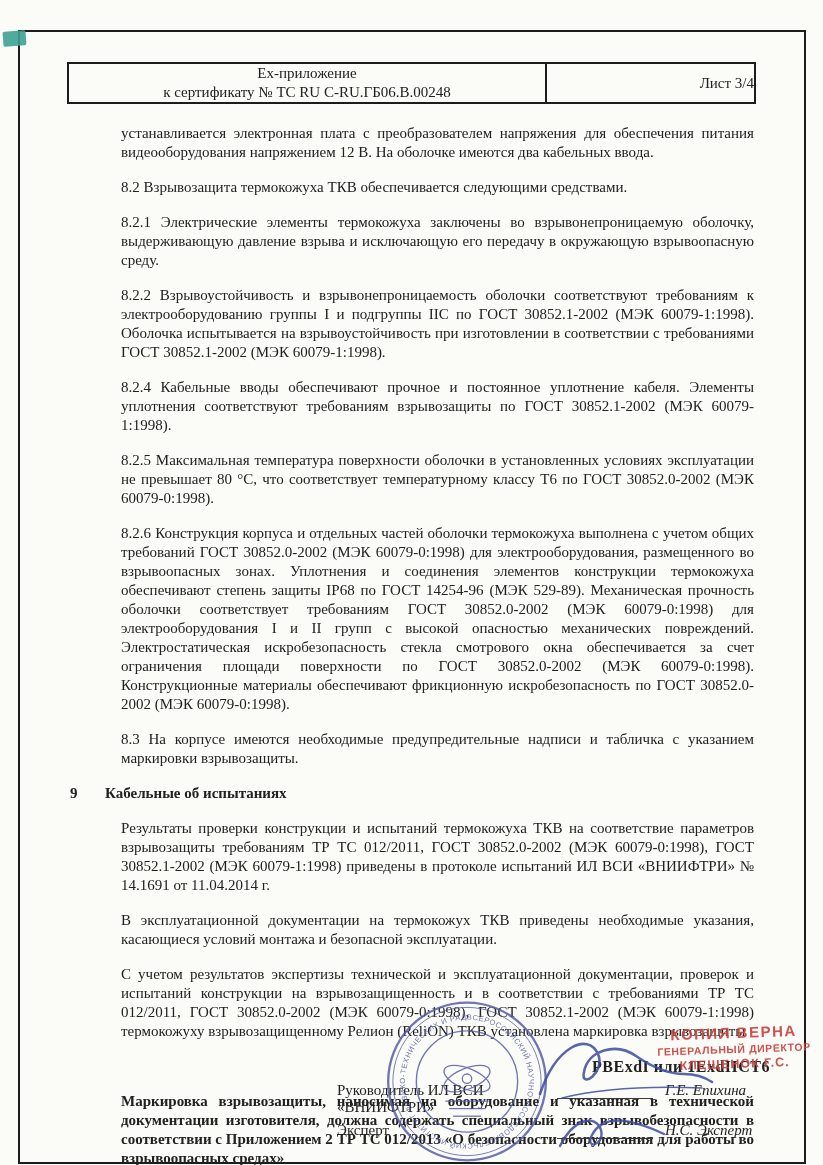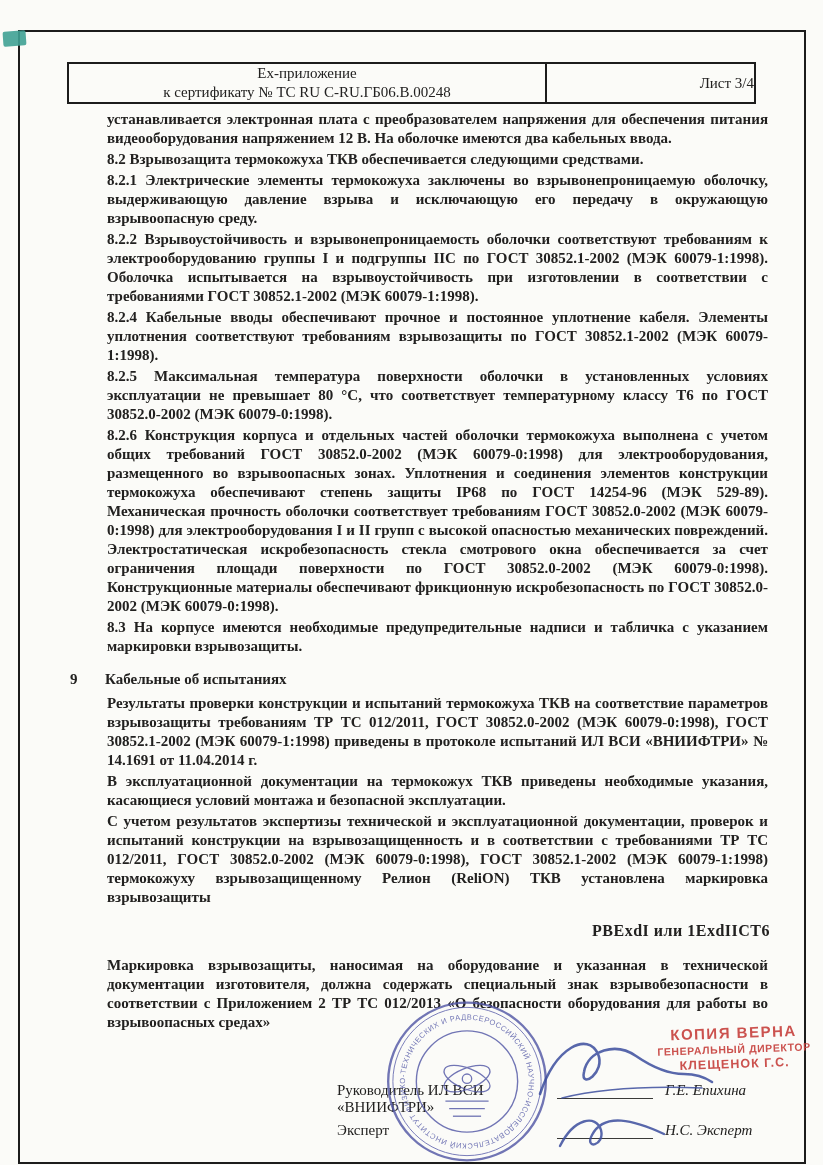--- a/index.html
+++ b/index.html
@@ -26,21 +26,21 @@
     flex-direction:column; justify-content:center; align-items:center;
     line-height:19px; text-align:center;
   }
   .header-right { flex:1; display:flex; align-items:center; justify-content:flex-end; }
   
   .content {
     position:absolute; left:105px; top:108px; width:665px;
     font-size:15px; line-height:19px; text-align:justify;
     text-justify:inter-word;
   }
-  .content p { margin:2px;font-weight:bold; }
+  .content p { margin:16px; }
   .sec-head { display:flex; margin-left:-35px; font-weight:bold; margin-top:14px; margin-bottom:5px; }
   .sec-num { width:35px; }
   .marking-code { text-align:right; font-weight:bold; font-size:16px; margin:14px 0 16px 0; letter-spacing:.5px; }
   .note-bold { font-weight:bold; }
   
   .sig-row {
     position:absolute; left:337px; width:420px; display:flex;
     align-items:flex-start; font-size:15px;
   }
   .sig-row-1 { top:1082px; }

